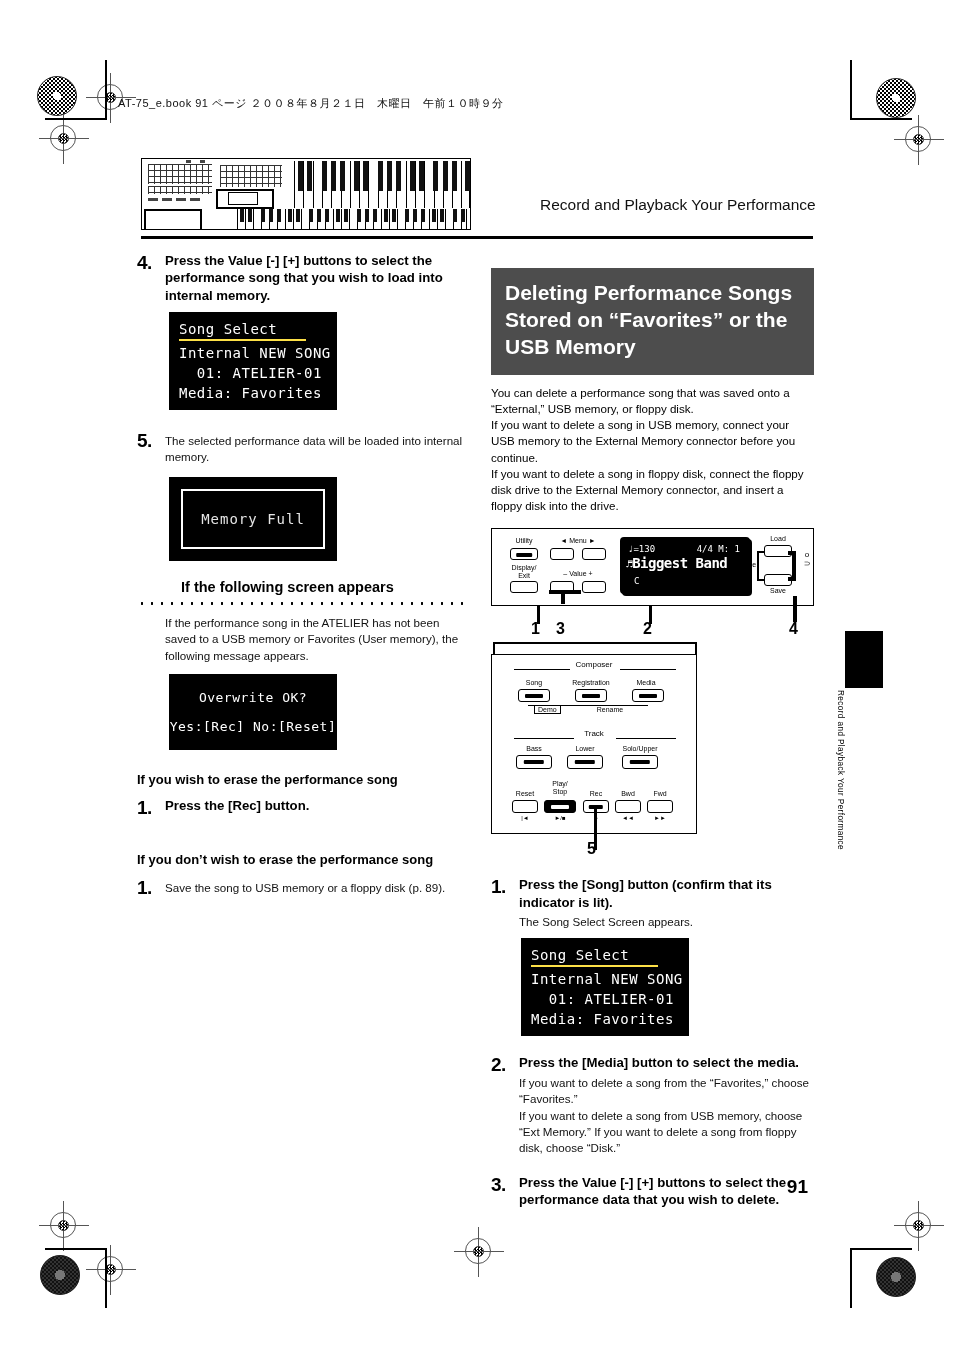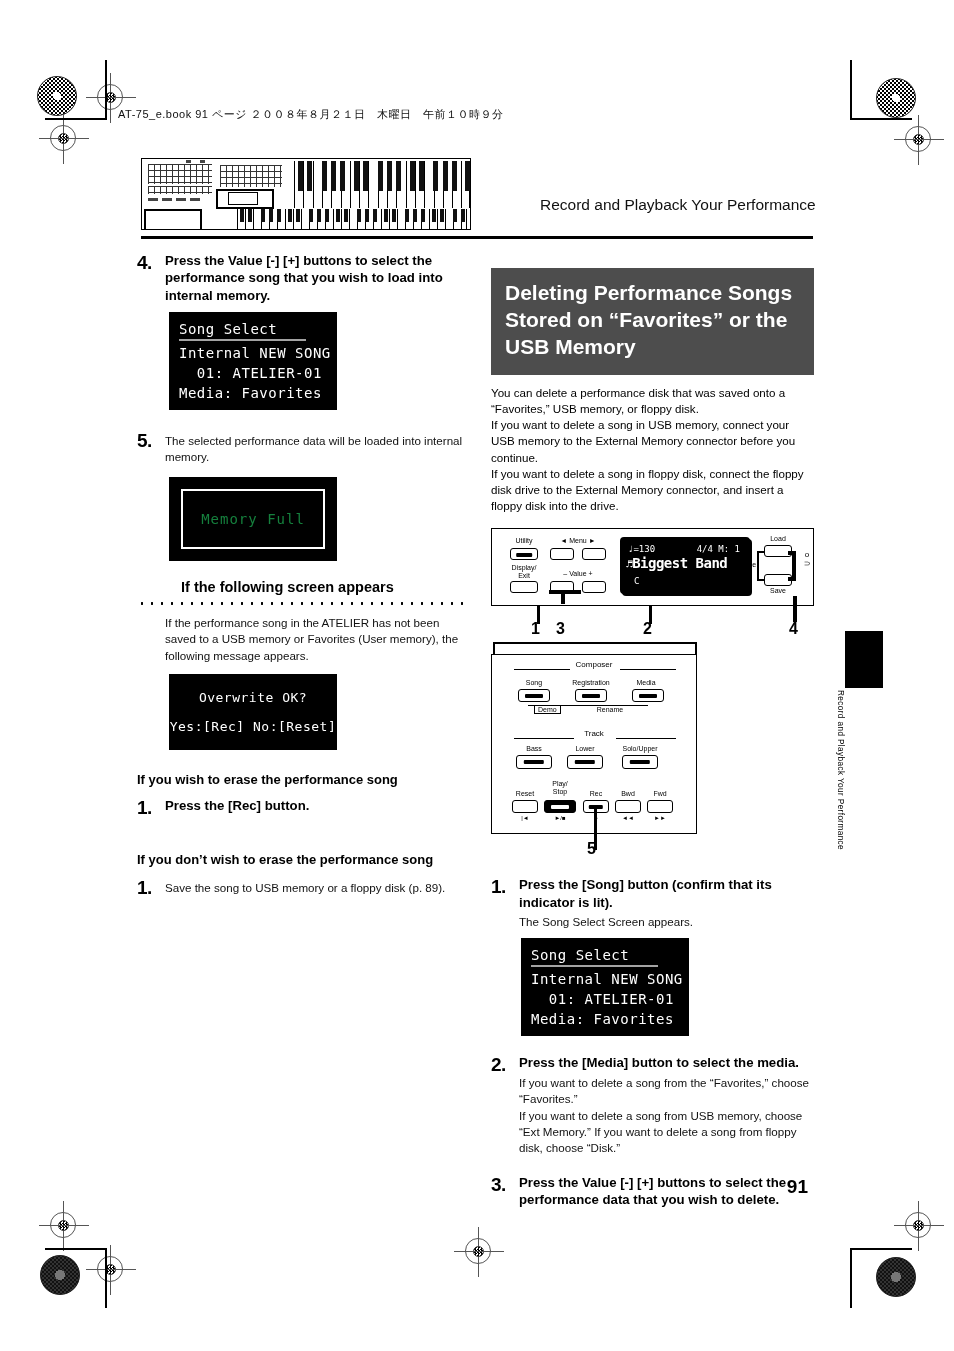--- a/index.html
+++ b/index.html
@@ -41,21 +41,20 @@
       repeating-conic-gradient(#111 0 25%, #333 0 50%) 50%/4px 4px;
     background-color:#111;
   }
   .cropline { position:absolute; background:#000; }
 
   
   .book-header {
     position:absolute; left:118px; top:96px;
     font-size:11px; letter-spacing:0.5px; color:#111;
     white-space:nowrap;
-    margin-top:11px;
   }
 
   
   .kbd-illus {
     position:absolute; left:141px; top:158px; width:330px; height:72px;
     border:1px solid #000; background:#fff; overflow:hidden;
   }
   .kbd-keys {
     position:absolute; left:152px; top:2px; width:176px; height:47px;
     background:
@@ -127,36 +126,36 @@
     font-size:11.6px; line-height:1.4; color:#111;
   }
 
   
   .lcd {
     background:#000; color:#fff;
     font-family:"DejaVu Sans Mono", monospace;
     padding:7px 10px 9px 10px;
   }
   .lcd-title {
-    font-size:14px; border-bottom:2px solid #a3a3a3;
+    font-size:14px; border-bottom:2px solid #fde047;
     padding-bottom:2px; display:inline-block; min-width:86%;
     letter-spacing:0.5px;
   }
   .lcd-line { font-size:14px; letter-spacing:0.5px; margin-top:4px; white-space:pre; }
 
   .lcd-song { width:168px; margin:8px 0 0 32px; }
 
   .lcd-msg {
     width:168px; height:84px; margin:12px 0 0 32px;
     background:#000; display:flex; align-items:center; justify-content:center;
   }
   .lcd-msg-inner {
     border:2px solid #fff; width:86%; height:72%;
     display:flex; align-items:center; justify-content:center;
-    color:#15803d; font-family:"DejaVu Sans Mono", monospace;
+    color:#e5e5e5; font-family:"DejaVu Sans Mono", monospace;
     font-size:14px; letter-spacing:1px;
   }
   .lcd-msg2 {
     width:168px; height:76px; margin:10px 0 0 32px; background:#000;
     color:#fff; font-family:"DejaVu Sans Mono", monospace;
     display:flex; flex-direction:column; align-items:center;
     justify-content:center; gap:14px;
   }
   .lcd-msg2 div { font-size:13px; letter-spacing:0.5px; }
 
@@ -372,21 +371,21 @@
 
 <div class="col col-right">
 
   <div class="banner">
     <span class="banner-line">Deleting Performance Songs</span>
     <span class="banner-line">Stored on “Favorites” or the</span>
     <span class="banner-line">USB Memory</span>
   </div>
 
   <div class="rbody">
-    <p>You can delete a performance disk that was saved onto a “Favorites,” USB memory, or floppy disk.</p>
+    <p>You can delete a performance song that was saved onto a “External,” USB memory, or floppy disk.</p>
     <p>If you want to delete a song in USB memory, connect your USB memory to the External Memory connector before you continue.</p>
     <p>If you want to delete a song in floppy disk, connect the floppy disk drive to the External Memory connector, and insert a floppy disk into the drive.</p>
   </div>
 
   
   <div class="panel panel-a">
     <div class="plabel" style="left:12px;top:8px;width:40px;">Utility</div>
     <div class="btn" style="left:18px;top:19px;width:28px;height:12px;">
       <span class="led"></span>
     </div>

